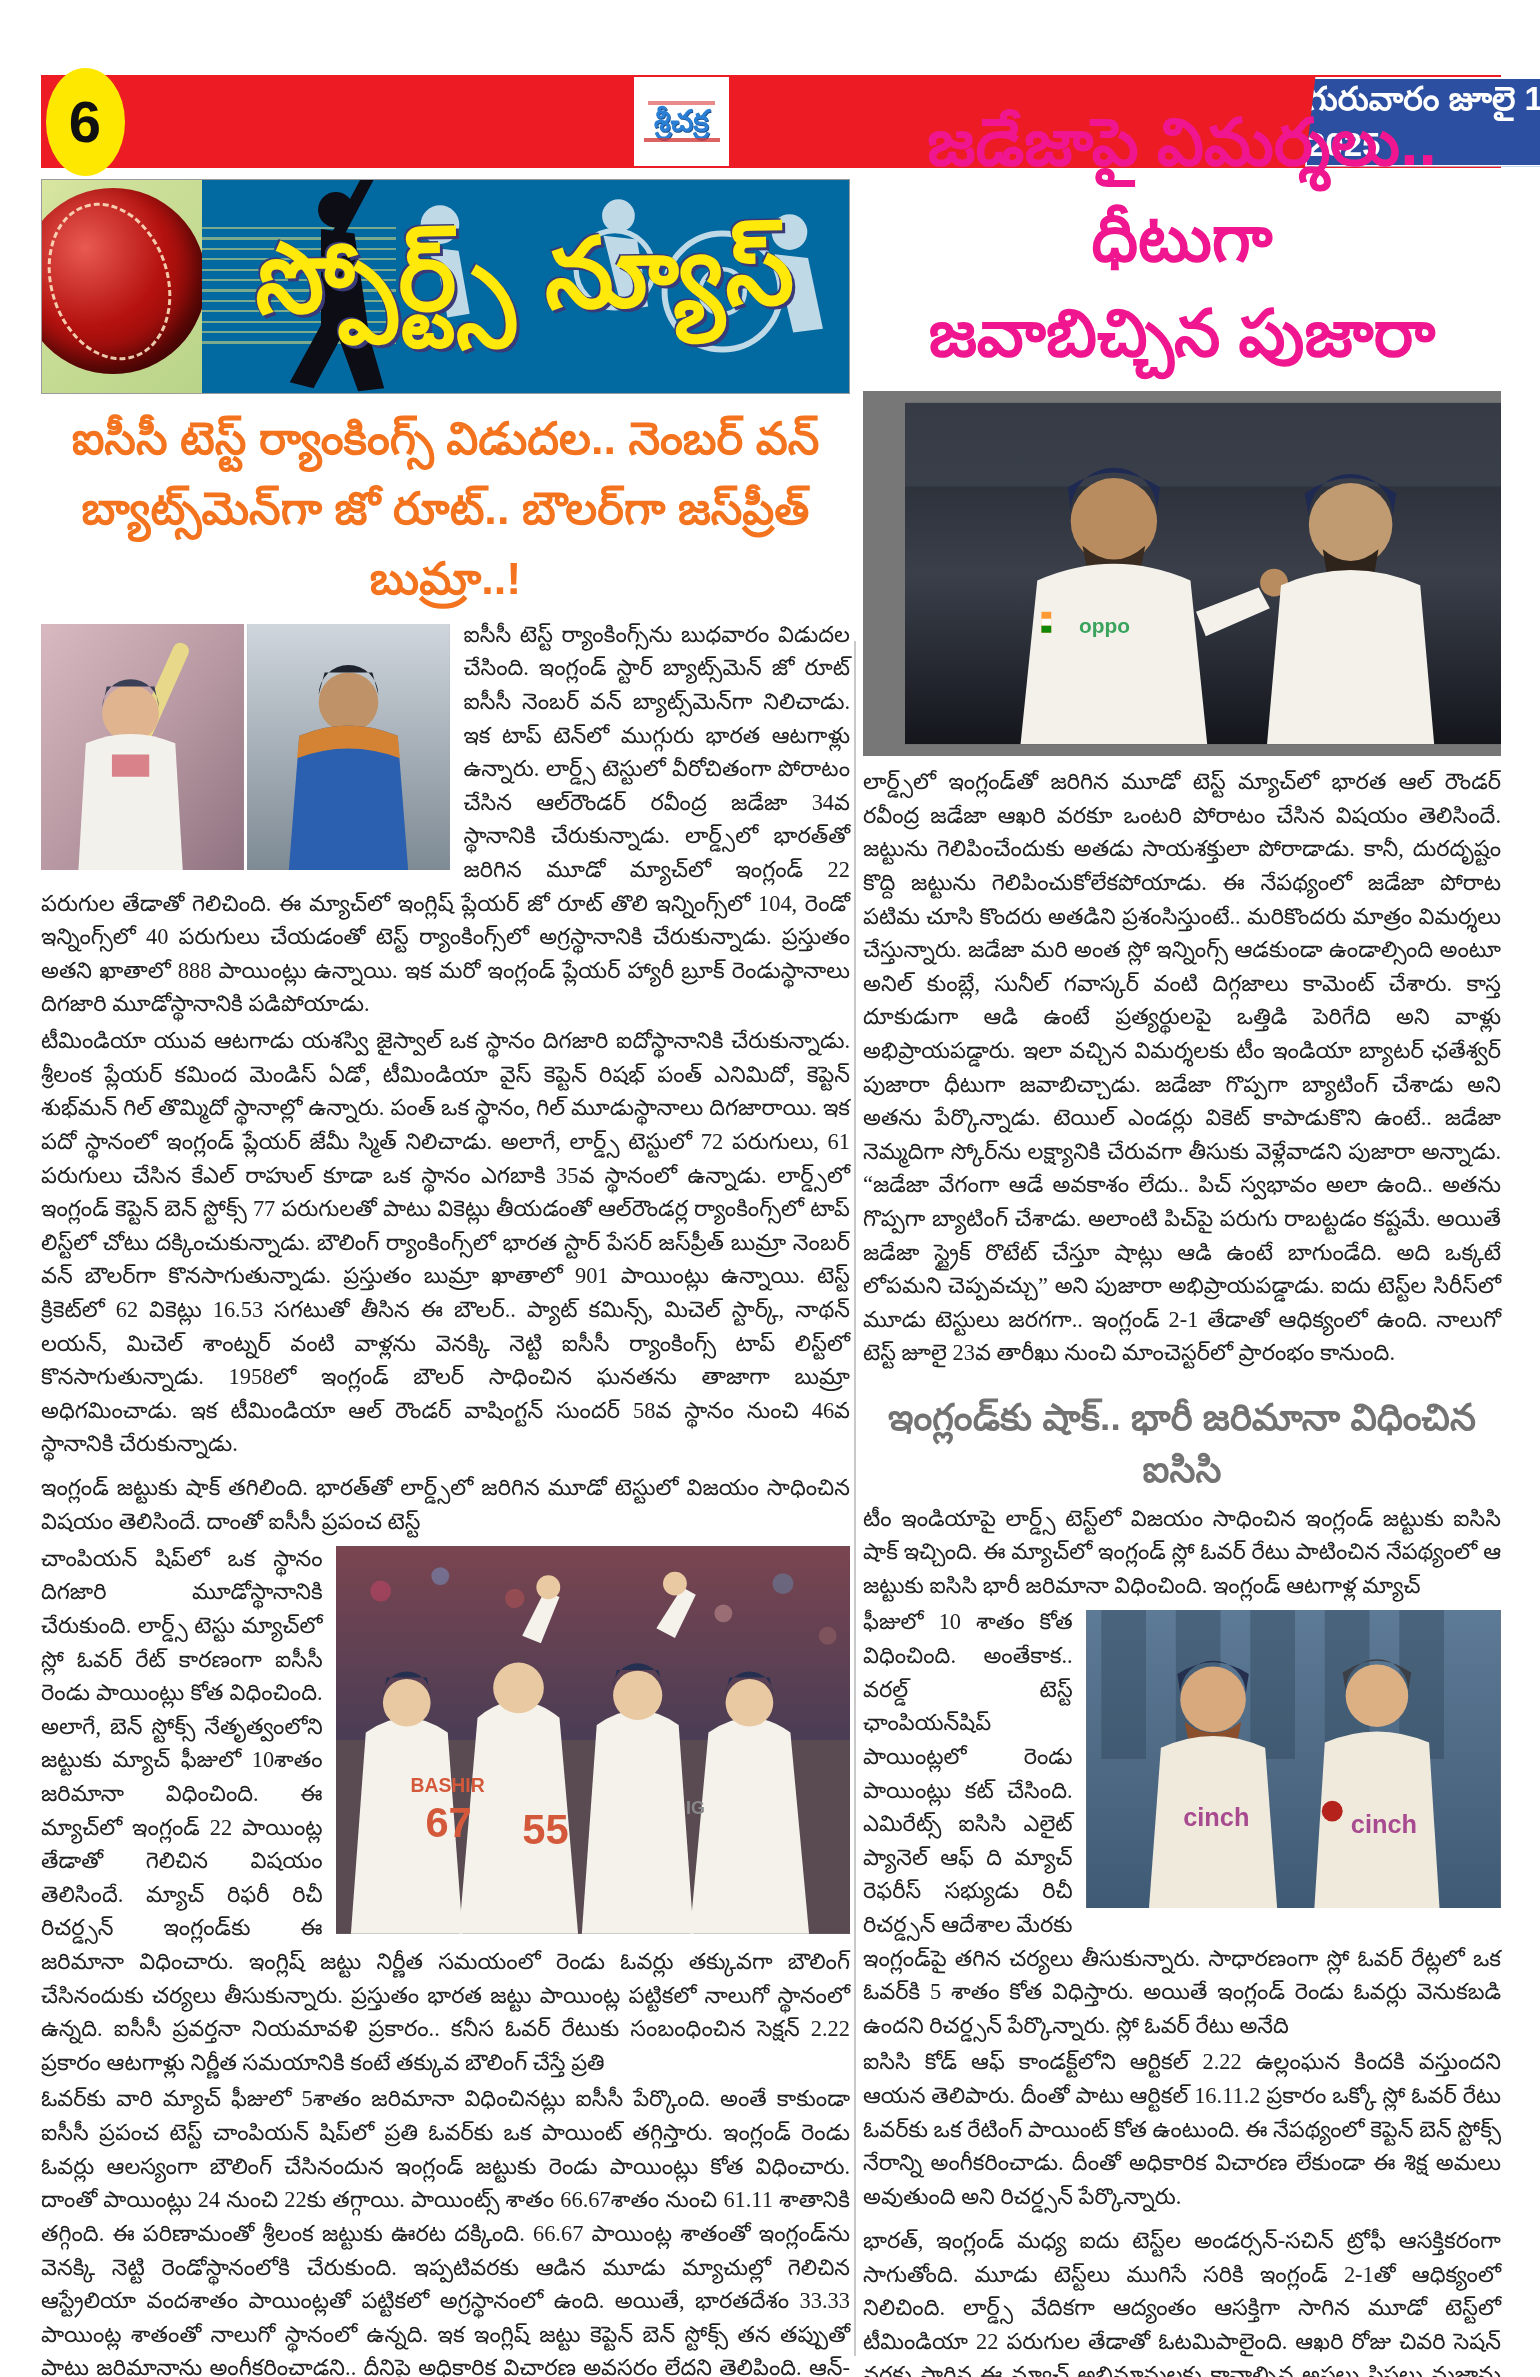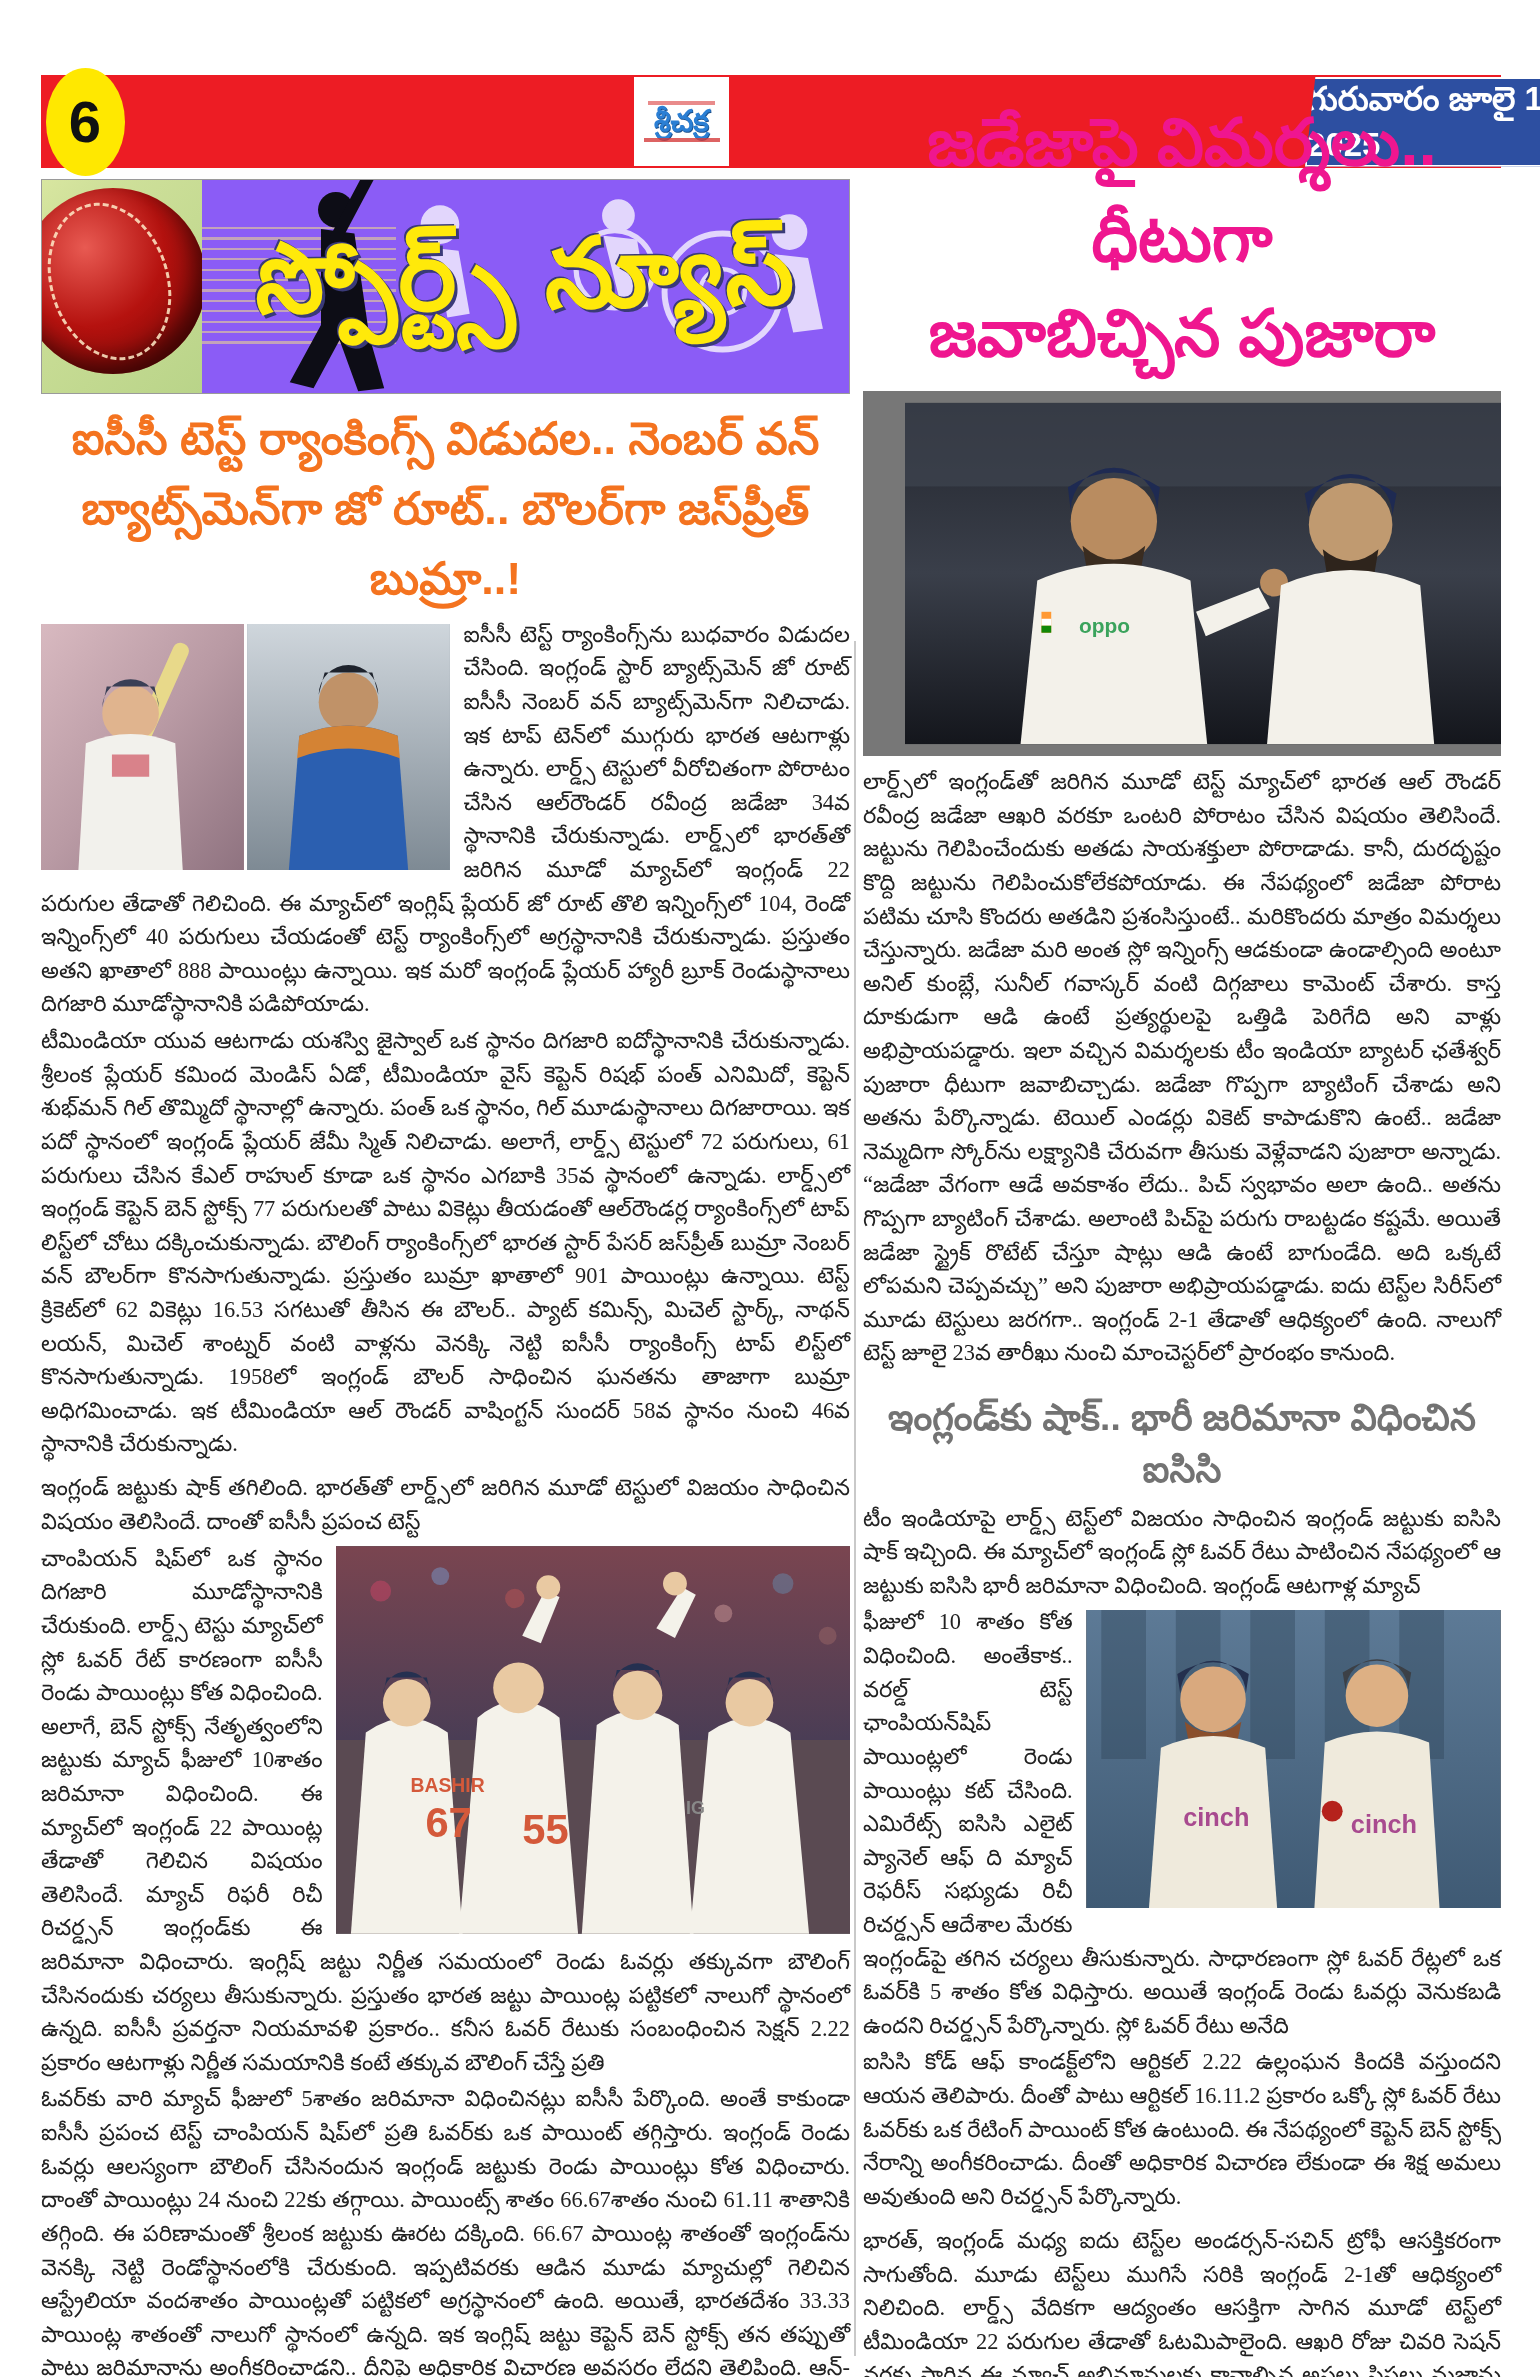--- a/index.html
+++ b/index.html
@@ -34,21 +34,21 @@
   .date-text { color:#ffffff; font-family:"Liberation Sans", sans-serif; font-weight:bold; font-size:33px; }
   
   .masthead { position:absolute; left:41px; top:179px; width:809px; height:215px; display:flex; border:1.5px solid #9a9a9a; }
   .mast-ball { width:160px; height:100%; position:relative; overflow:hidden;
     background:linear-gradient(135deg,#d8e6a0 0%, #cfe09a 18%, #b9d489 100%); }
   .mast-ball .ball { position:absolute; left:-22.4px; top:7.5px; width:186px; height:186px; border-radius:50%;
     background:radial-gradient(circle at 35% 32%, #e85a52 0%, #b5120f 45%, #6d0503 100%);
     box-shadow:inset -10.4px -13.4px 25px rgba(0,0,0,.55); }
   .mast-ball .seam { position:absolute; left:7.5px; top:21px; width:119px; height:161px; border-radius:50%;
     border:3.7px dashed rgba(255,236,200,.85); transform:rotate(-18deg); }
-  .mast-banner { flex:1; position:relative; overflow:hidden; background:#8b5cf6;padding-left:20px; }
+  .mast-banner { flex:1; position:relative; overflow:hidden; background:#0369a1;padding-left:20px; }
   .mast-lines { position:absolute; left:0; top:22%; width:30%; height:56%;
     background:repeating-linear-gradient(180deg,rgba(255,240,120,.8) 0 2.2px, rgba(92,92,171,0) 2.2px 10.4px); opacity:.6; }
   .mast-title {
     position:absolute; inset:0; display:flex; align-items:center; justify-content:center;
     font-family:"Liberation Sans", sans-serif; font-weight:bold; font-size:98px; color:#ffe90a;
     text-shadow:3px 3px 0 #3a3a78, -1.5px -1.5px 0 #3a3a78; letter-spacing:1.5px; z-index:3; transform:rotate(-1deg);
   }
   .mast-sil { position:absolute; inset:0; z-index:1; }
   
   .col-left { position:absolute; left:41px; top:404px; width:809px; }

